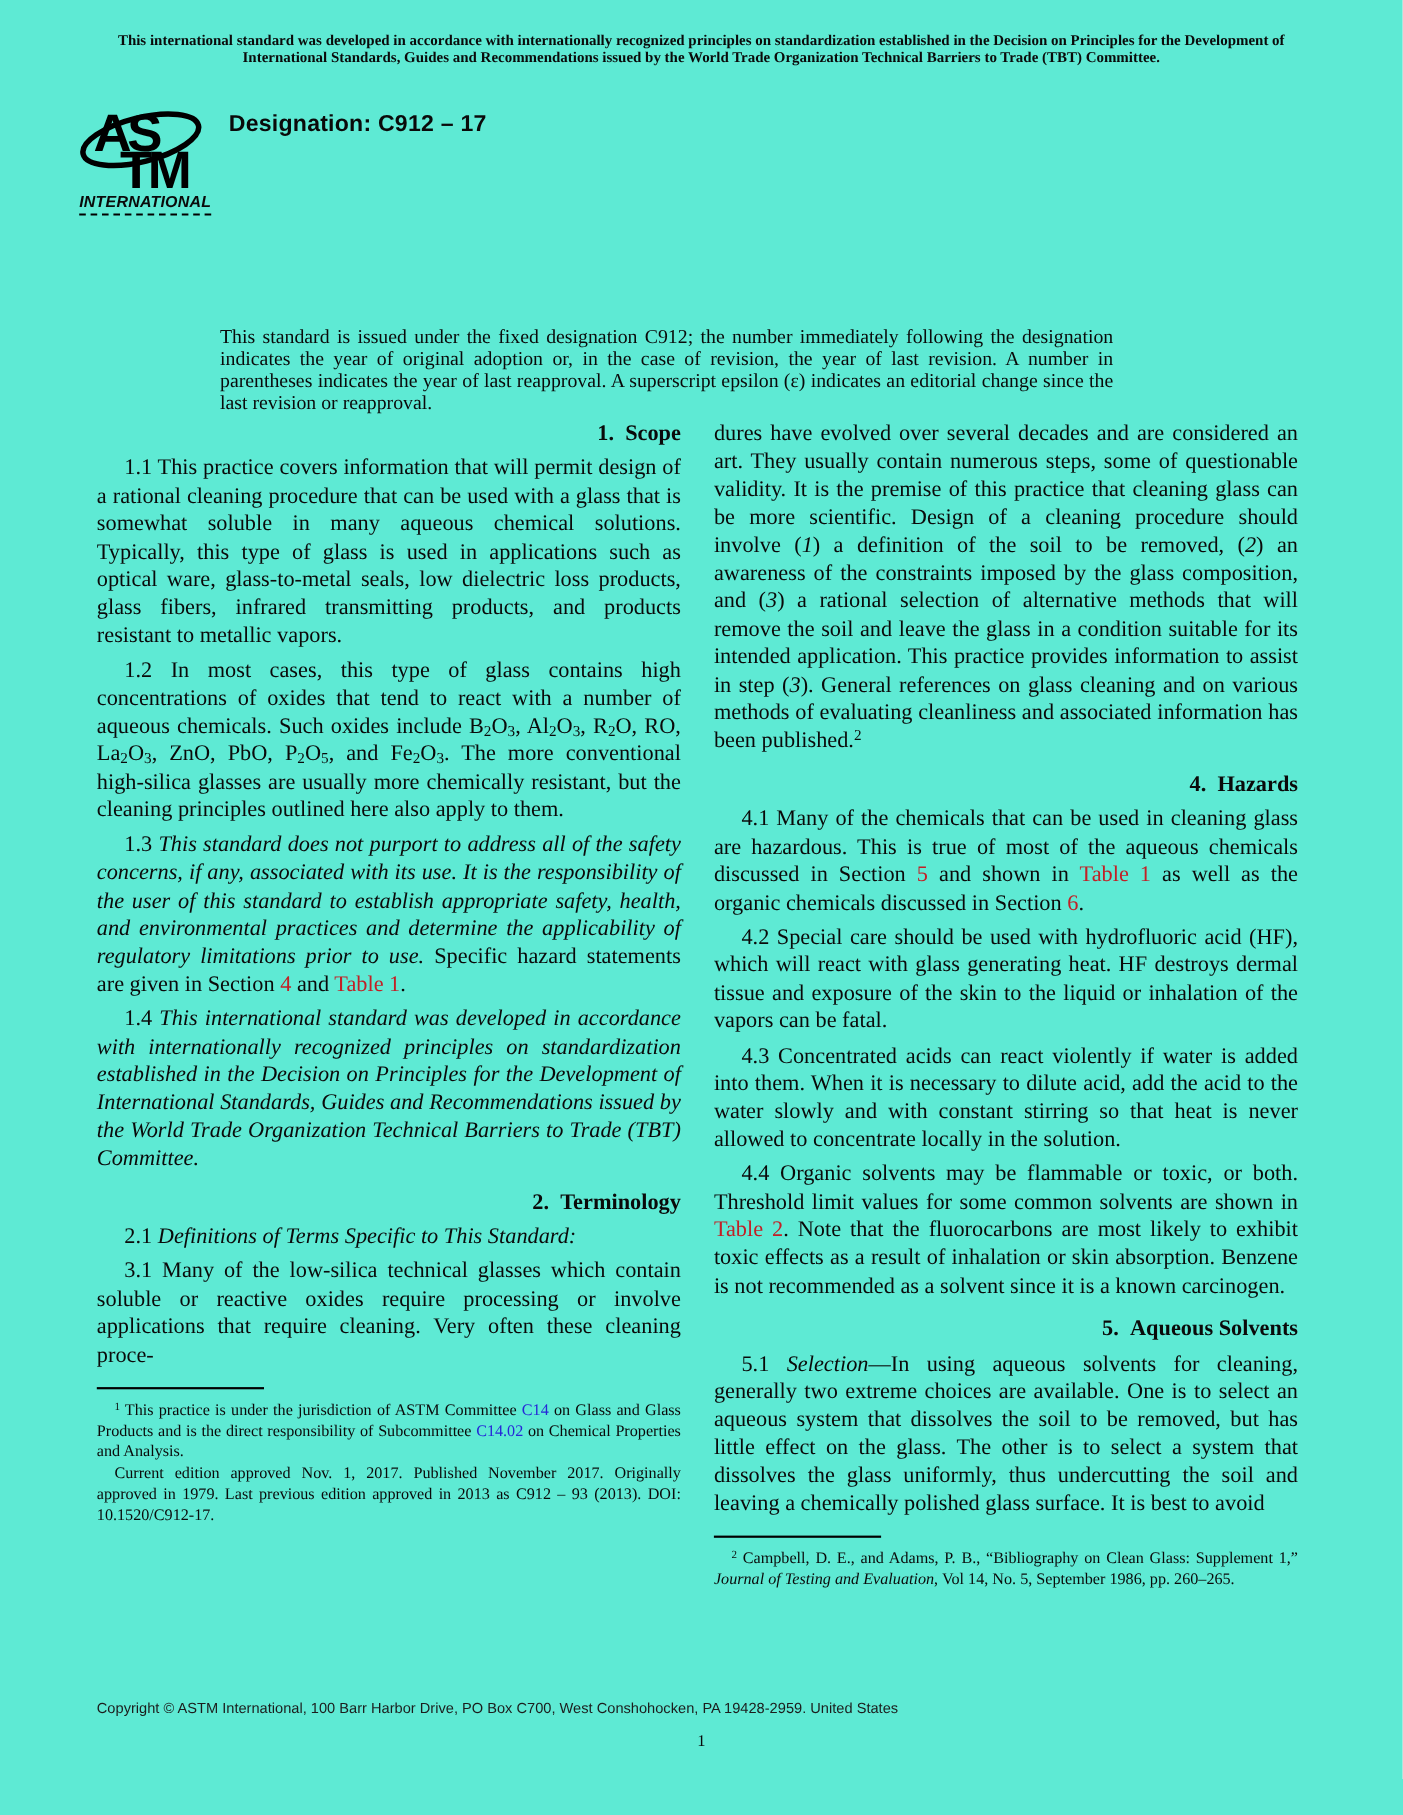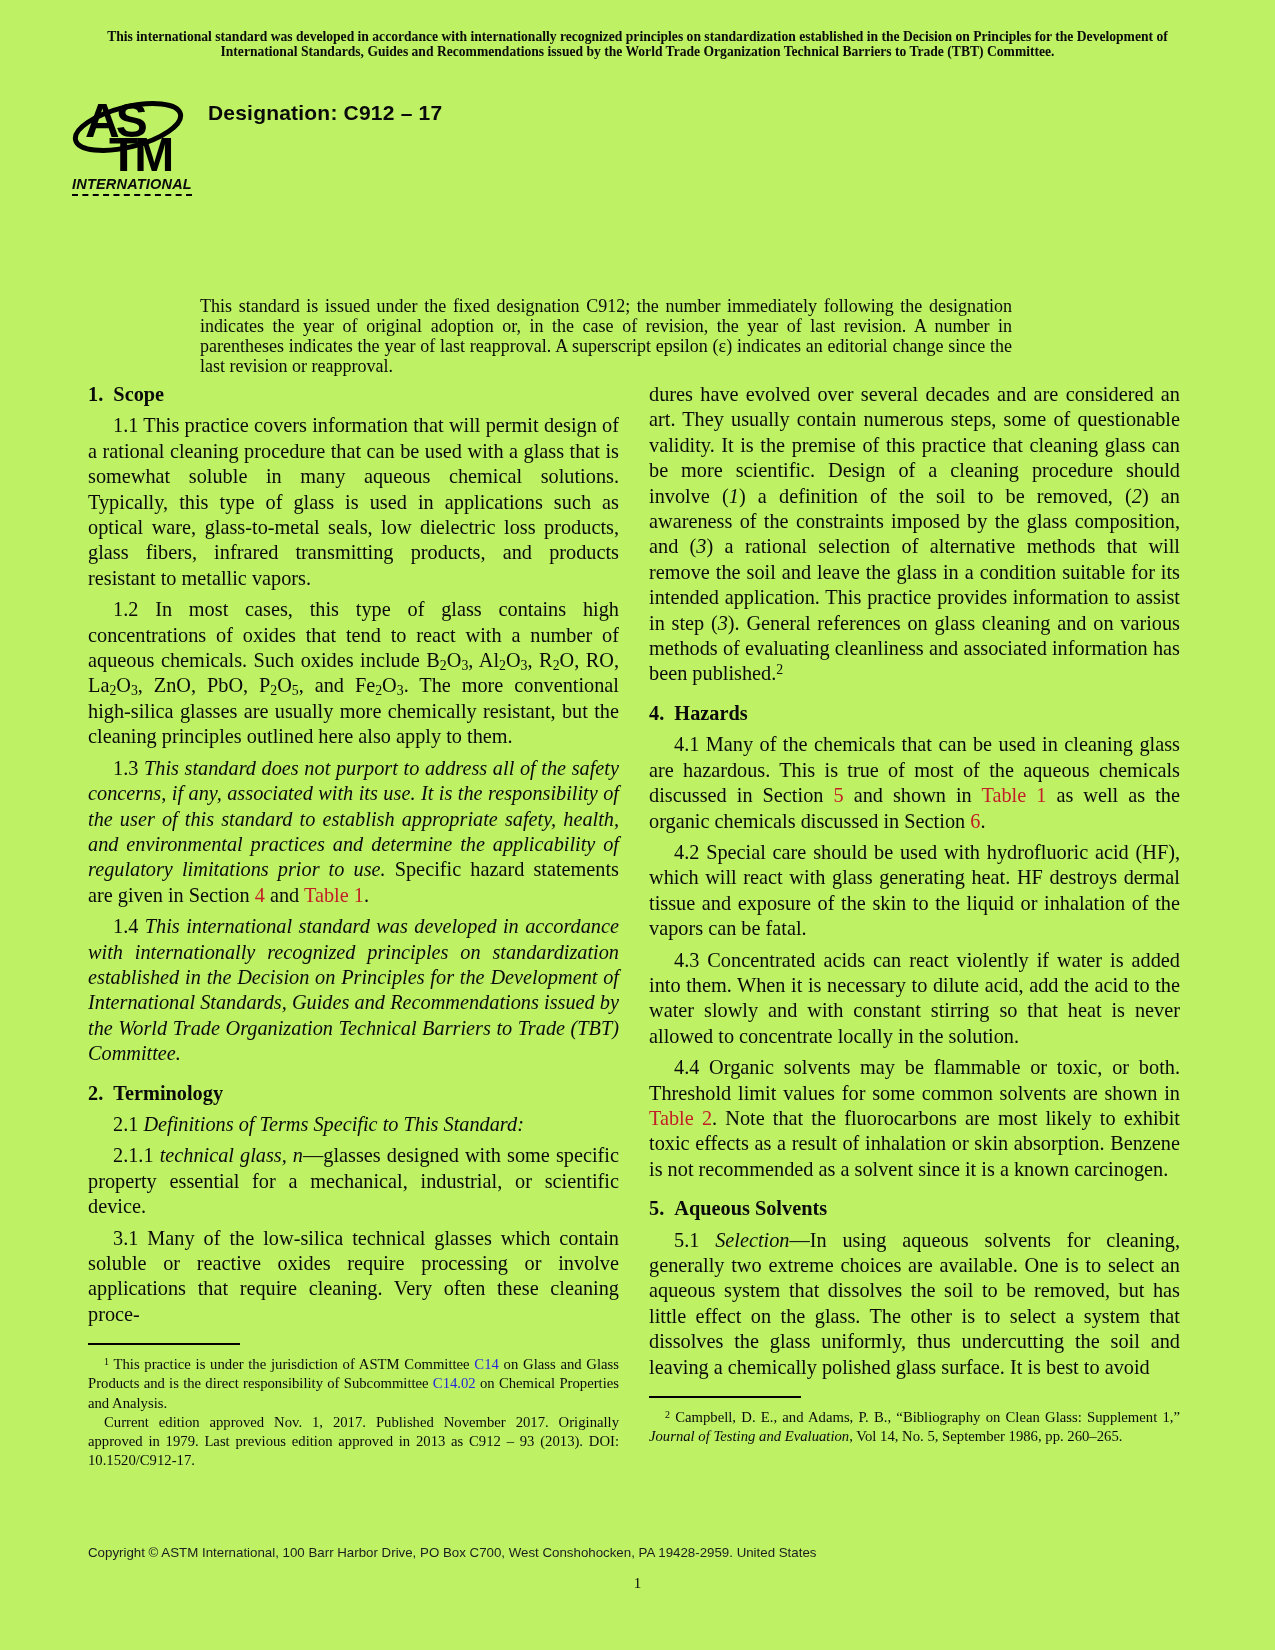--- a/index.html
+++ b/index.html
@@ -1,19 +1,19 @@
 <!DOCTYPE html>
 <html style="--link-red: #C22026; --link-blue: #2626D8;"><head>
 <meta charset="utf-8">
 <style>
   * { box-sizing: border-box; }
   html,body { margin:0; padding:0; background:#e8e8e8; }
   .page {
     position:relative; width:1275px; height:1650px; margin:0 auto;
-    background:#bef264; color:#0a0a0a;
+    background:#5eead4; color:#0a0a0a;
     font-family:"Liberation Serif", serif;
     overflow:hidden;
   }
   .top-notice{
     position:absolute; top:29px; left:85px; width:1105px;
     text-align:center; font-weight:bold; font-size:13.6px; line-height:15.4px;
   }
   .logo{ position:absolute; top:83px; left:72px; width:120px; }
   .logo svg{ display:block; }
   .logo-intl{
@@ -34,21 +34,21 @@
   .issuance{
     position:absolute; top:296px; left:200px; width:812px;
     font-size:18px; line-height:20px; text-align:justify;
   }
   .columns{
     position:absolute; top:382px; left:88px; width:1092px;
     display:flex; gap:30px;
   }
   .col{ width:531px; font-size:20.3px; line-height:25.4px; text-align:justify; }
   .sec-heading{
-    font-weight:bold; font-size:20.3px; text-align:left;
+    font-weight:bold; font-size:20.3px; text-align:right;
     margin:14px 0 6px;
   }
   .col .sec-heading:first-child{ margin-top:0; }
   .para{ margin:6px 0 0; text-indent:25px; }
   .para.cont{ text-indent:0; margin-top:0; }
   .i{ font-style:italic; }
   .red{ color:var(--link-red, #C22026); }
   .blue{ color:var(--link-blue, #2626D8); }
   .sub{ font-size:68%; vertical-align:-0.22em; line-height:0; }
   .sup{ font-size:68%; vertical-align:0.45em; line-height:0; }
@@ -92,21 +92,20 @@
   <div class="columns">
     <div class="col">
       <div>
           <div class="sec-heading"><span>1.</span><span> Scope</span></div>
           <p class="para"><span>1.1 This practice covers information that will permit design of a rational cleaning procedure that can be used with a glass that is somewhat soluble in many aqueous chemical solutions. Typically, this type of glass is used in applications such as optical ware, glass-to-metal seals, low dielectric loss products, glass fibers, infrared transmitting products, and products resistant to metallic vapors.</span></p>
           <p class="para"><span>1.2 In most cases, this type of glass contains high concentrations of oxides that tend to react with a number of aqueous chemicals. Such oxides include B</span><span class="sub">2</span><span>O</span><span class="sub">3</span><span>, Al</span><span class="sub">2</span><span>O</span><span class="sub">3</span><span>, R</span><span class="sub">2</span><span>O, RO, La</span><span class="sub">2</span><span>O</span><span class="sub">3</span><span>, ZnO, PbO, P</span><span class="sub">2</span><span>O</span><span class="sub">5</span><span>, and Fe</span><span class="sub">2</span><span>O</span><span class="sub">3</span><span>. The more conventional high-silica glasses are usually more chemically resistant, but the cleaning principles outlined here also apply to them.</span></p>
           <p class="para"><span>1.3 </span><span class="i">This standard does not purport to address all of the safety concerns, if any, associated with its use. It is the responsibility of the user of this standard to establish appropriate safety, health, and environmental practices and determine the applicability of regulatory limitations prior to use.</span><span> Specific hazard statements are given in Section </span><span class="red">4</span><span> and </span><span class="red">Table 1</span><span>.</span></p>
           <p class="para"><span>1.4 </span><span class="i">This international standard was developed in accordance with internationally recognized principles on standardization established in the Decision on Principles for the Development of International Standards, Guides and Recommendations issued by the World Trade Organization Technical Barriers to Trade (TBT) Committee.</span></p>
           <div class="sec-heading"><span>2.</span><span> Terminology</span></div>
           <p class="para"><span>2.1 </span><span class="i">Definitions of Terms Specific to This Standard:</span></p>
-          <p class="para"><span>2.1.1 </span><span class="i">technical glass, n</span><span>—glasses designed with some specific property essential for a mechanical, industrial, or scientific device.</span></p>
           <p class="para"><span>3.1 Many of the low-silica technical glasses which contain soluble or reactive oxides require processing or involve applications that require cleaning. Very often these cleaning proce-</span></p>
         </div>
       <div class="footnotes">
         <hr class="fn-rule">
         <div>
             <p class="para"><span class="sup">1</span><span> This practice is under the jurisdiction of ASTM Committee </span><span class="blue">C14</span><span> on Glass and Glass Products and is the direct responsibility of Subcommittee </span><span class="blue">C14.02</span><span> on Chemical Properties and Analysis.</span></p>
             <p class="para"><span>Current edition approved Nov. 1, 2017. Published November 2017. Originally approved in 1979. Last previous edition approved in 2013 as C912 – 93 (2013). DOI: 10.1520/C912-17.</span></p>
           </div>
       </div>
     </div>

